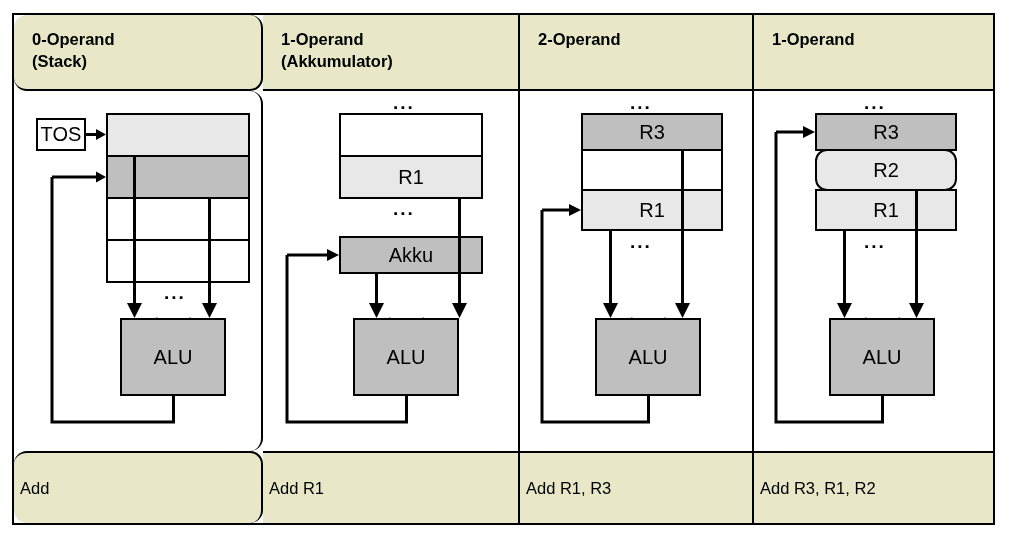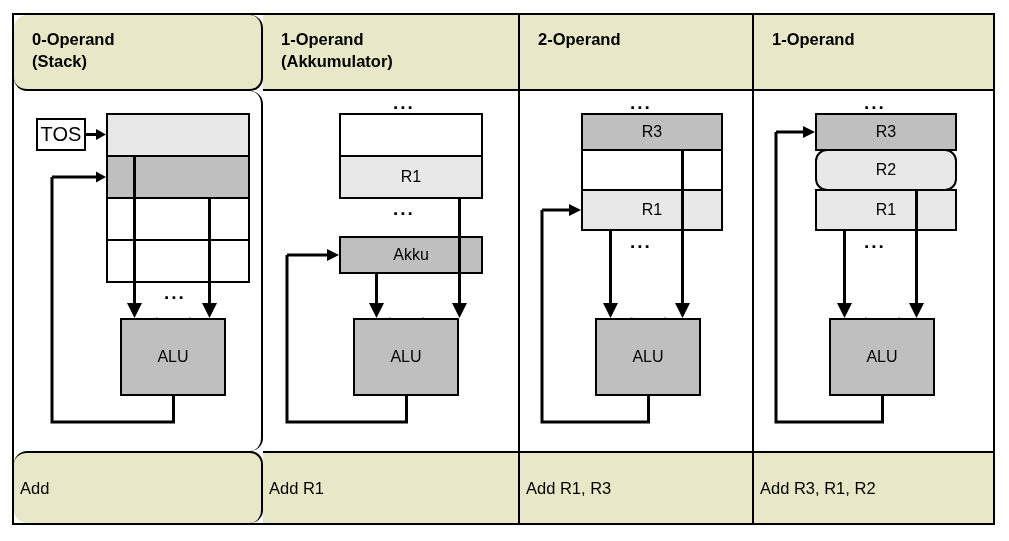--- a/index.html
+++ b/index.html
@@ -66,21 +66,21 @@
   
   .dg { position: absolute; left: 0; top: 0; width: 100%; height: 100%; }
   .box {
     position: absolute;
     box-sizing: border-box;
     border: 2px solid #000;
     background: #ffffff;
     display: flex;
     align-items: center;
     justify-content: center;
-    font-size: 16px;
+    font-size: 20px;
     color: #000;
   }
   .sh-light { background: #e8e8e8; }
   .sh-mid   { background: #bfbfbf; }
   .sh-white { background: #ffffff; }
 
   .vline { position: absolute; width: 3px; background: #000; }
 
   .dots {
     position: absolute;

